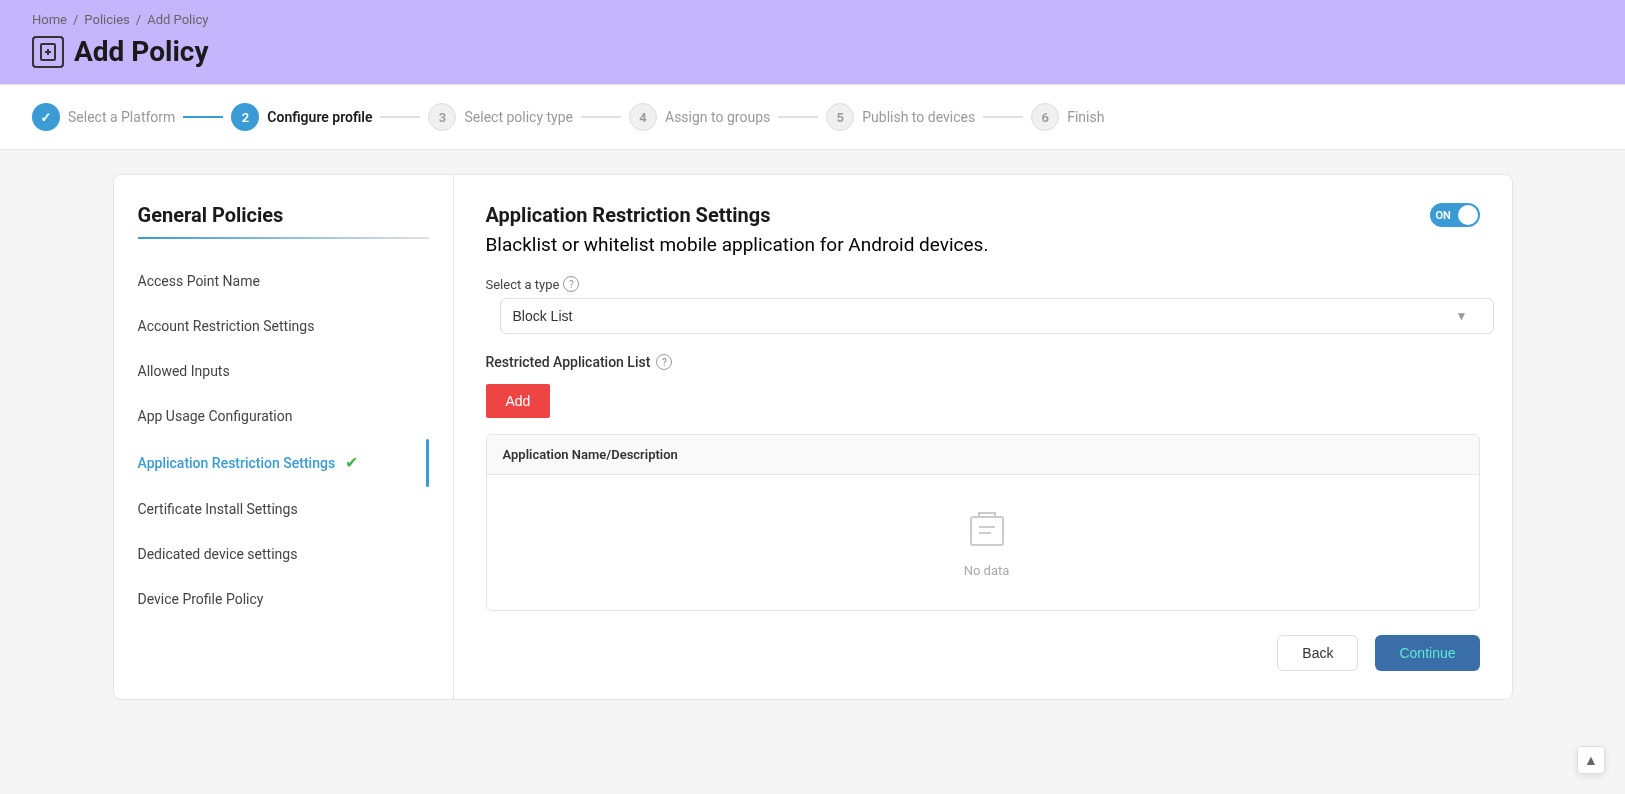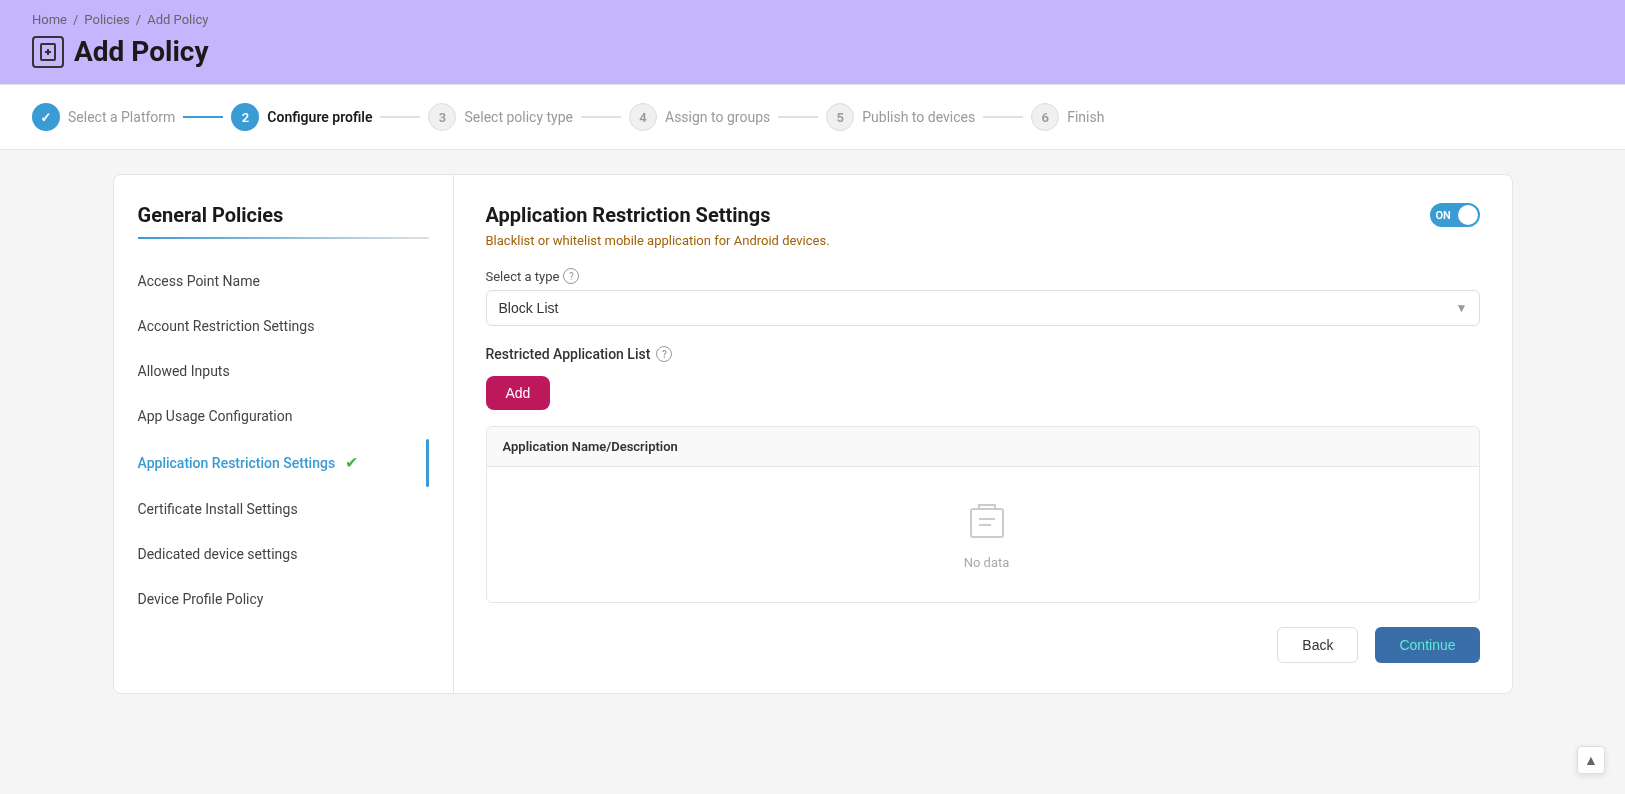--- a/index.html
+++ b/index.html
@@ -34,40 +34,40 @@
     .sidebar-title { font-size: 20px; font-weight: 700; color: #1a1a1a; margin-bottom: 10px; }
     .sidebar-divider { height: 2px; background: linear-gradient(to right, #3a9bd5, #e0e0e0); margin-bottom: 20px; }
     .sidebar-item { padding: 14px 0; cursor: pointer; font-size: 14px; color: #444; border-bottom: 1px solid transparent; }
     .sidebar-item.active { color: #3a9bd5; font-weight: 500; display: flex; align-items: center; gap: 6px; }
     .sidebar-item-wrapper { position: relative; }
 
     
     .main-panel { flex: 1; padding: 28px 32px; }
     .panel-header { display: flex; align-items: flex-start; justify-content: space-between; margin-bottom: 6px; }
     .panel-title { font-size: 20px; font-weight: 700; color: #1a1a1a; }
-    .panel-subtitle { font-size: 13px; color: #a16207; margin-bottom: 20px; }
+    .panel-subtitle { font-size: 19px; color: #000000; margin-bottom: 20px; }
 
     
     .toggle-wrapper { display: flex; }
     .toggle { width: 50px; height: 24px; border-radius: 12px; background: #3a9bd5; display: flex; align-items: center; padding: 2px; cursor: pointer; position: relative; }
     .toggle-knob { width: 20px; height: 20px; border-radius: 50%; background: #fff; margin-left: auto; }
     .toggle-label { font-size: 11px; color: #fff; font-weight: 600; position: absolute; left: 6px; }
 
     
     .form-label { font-size: 13px; color: #444; margin-bottom: 6px; display: flex; align-items: center; gap: 4px; }
     .help-icon { width: 16px; height: 16px; border-radius: 50%; border: 1px solid #999; display: inline-flex; align-items: center; justify-content: center; font-size: 10px; color: #999; cursor: pointer; }
     .select-wrapper { position: relative; margin-bottom: 20px; }
-    .select-input { width: 100%; padding: 9px 36px 9px 12px; border: 1px solid #ddd; border-radius: 6px; font-size: 14px; color: #333; background: #fff; appearance: none; cursor: pointer; }
+    .select-input { width: 100%; padding: 9px 36px 9px 12px; border: 1px solid #ddd; border-radius: 6px; font-size: 14px; color: #333; background: #fff; appearance: none; cursor: pointer; margin-left: 14px; }
     .select-arrow { position: absolute; right: 12px; top: 50%; transform: translateY(-50%); color: #999; pointer-events: none; font-size: 12px; }
 
     
     .section-label { font-size: 14px; color: #333; margin-bottom: 14px; display: flex; align-items: center; gap: 6px; font-weight: 500; }
 
     
-    .add-btn { background: #be185d; color: #fff; border: none; border-radius: 8px; padding: 9px 20px; font-size: 14px; font-weight: 500; cursor: pointer; margin-bottom: 16px; }
+    .add-btn { background: #ef4444; color: #fff; border: none; border-radius: 2px; padding: 9px 20px; font-size: 14px; font-weight: 500; cursor: pointer; margin-bottom: 16px; }
 
     
     .table-container { border: 1px solid #e5e5e5; border-radius: 6px; overflow: hidden; }
     .table-header { background: #f9f9f9; padding: 12px 16px; font-size: 13px; font-weight: 600; color: #333; border-bottom: 1px solid #e5e5e5; }
     .table-body { min-height: 120px; display: flex; flex-direction: column; align-items: center; justify-content: center; padding: 32px; margin-left: 8px; }
     .no-data-icon { width: 48px; height: 48px; margin-bottom: 8px; color: #ccc; }
     .no-data-text { font-size: 13px; color: #aaa; }
 
     
     .footer-actions { display: flex; justify-content: flex-end; gap: 17px; margin-top: 24px; }

